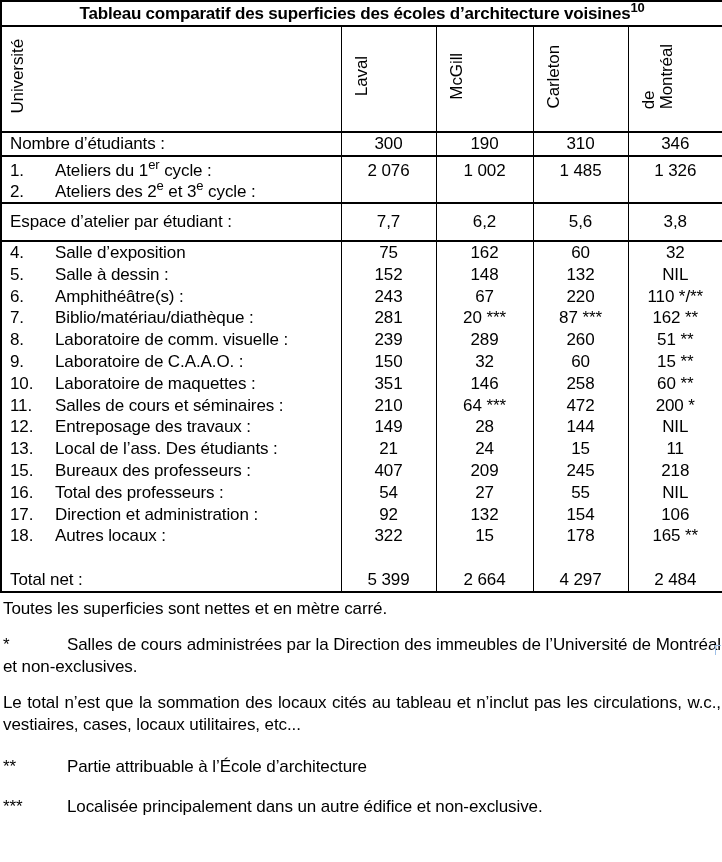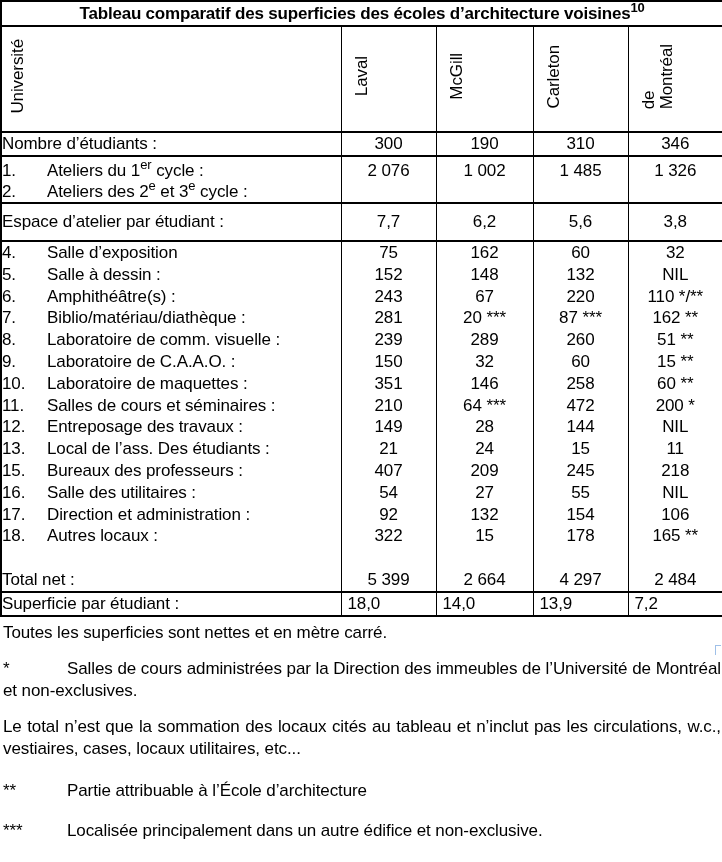--- a/index.html
+++ b/index.html
@@ -17,21 +17,21 @@
   td { border:solid #000; border-width:2px 1.5px; padding:0; overflow:hidden; }
   sup { font-size:13px; line-height:0; }
 
   tr.title-row td { height:25px; text-align:center; font-weight:bold; letter-spacing:-0.2px; }
   tr.header-row td { height:106px; vertical-align:middle; }
   .vtext { writing-mode:vertical-rl; transform:rotate(180deg); display:inline-block; line-height:18px; white-space:nowrap; }
   .vtext.two { white-space:normal; }
   td.corner { text-align:left; padding-left:7px; }
   td.colhead { text-align:left; padding-left:11px; }
 
-  td.lbl { text-align:left; }
+  td.lbl { text-align:left; padding-left:8px; }
   .num { display:inline-block; width:45px; }
   td.val { text-align:center; }
 
   tr.r-nombre td { height:24px; }
   tr.r-ateliers td { height:47px; vertical-align:top; line-height:21px; padding-top:3px; }
   tr.r-espace td { height:38px; }
   tr.noline td { border-top-width:0; border-bottom-width:0; height:21.8px; line-height:21.8px; }
   tr.total-row td { border-top-width:0; border-bottom:2px solid #000; height:21.8px; line-height:21.8px; }
   tr.sup-row td { height:24px; }
   tr.sup-row td.val { text-align:left; padding-left:6px; }
@@ -182,21 +182,21 @@
     <td class="val">11</td>
   </tr>
   <tr class="noline">
     <td class="lbl"><span class="num">15.</span><span>Bureaux des professeurs :</span></td>
     <td class="val">407</td>
     <td class="val">209</td>
     <td class="val">245</td>
     <td class="val">218</td>
   </tr>
   <tr class="noline">
-    <td class="lbl"><span class="num">16.</span><span>Salle des utilitaires :</span></td>
+    <td class="lbl"><span class="num">16.</span><span>Total des professeurs :</span></td>
     <td class="val">54</td>
     <td class="val">27</td>
     <td class="val">55</td>
     <td class="val">NIL</td>
   </tr>
   <tr class="noline">
     <td class="lbl"><span class="num">17.</span><span>Direction et administration :</span></td>
     <td class="val">92</td>
     <td class="val">132</td>
     <td class="val">154</td>
@@ -219,27 +219,20 @@
   </tr>
 
   <tr class="total-row">
     <td class="lbl">Total net :</td>
     <td class="val">5 399</td>
     <td class="val">2 664</td>
     <td class="val">4 297</td>
     <td class="val">2 484</td>
   </tr>
 
-  <tr class="sup-row">
-    <td class="lbl">Superficie par étudiant :</td>
-    <td class="val">18,0</td>
-    <td class="val">14,0</td>
-    <td class="val">13,9</td>
-    <td class="val">7,2</td>
-  </tr>
 </tbody>
   </table>
 
 <div class="artifact"></div>
 
 <div class="notes">
   <p>Toutes les superficies sont nettes et en mètre carré.</p>
   <p class="gap14 just"><span class="marker">*</span><span>Salles de cours administrées par la Direction des immeubles de l’Université de Montréal et non-exclusives.</span></p>
   <p class="gap14 just">Le total n’est que la sommation des locaux cités au tableau et n’inclut pas les circulations, w.c., vestiaires, cases, locaux utilitaires, etc...</p>
   <p class="gap16"><span class="marker">**</span><span>Partie attribuable à l’École d’architecture</span></p>

